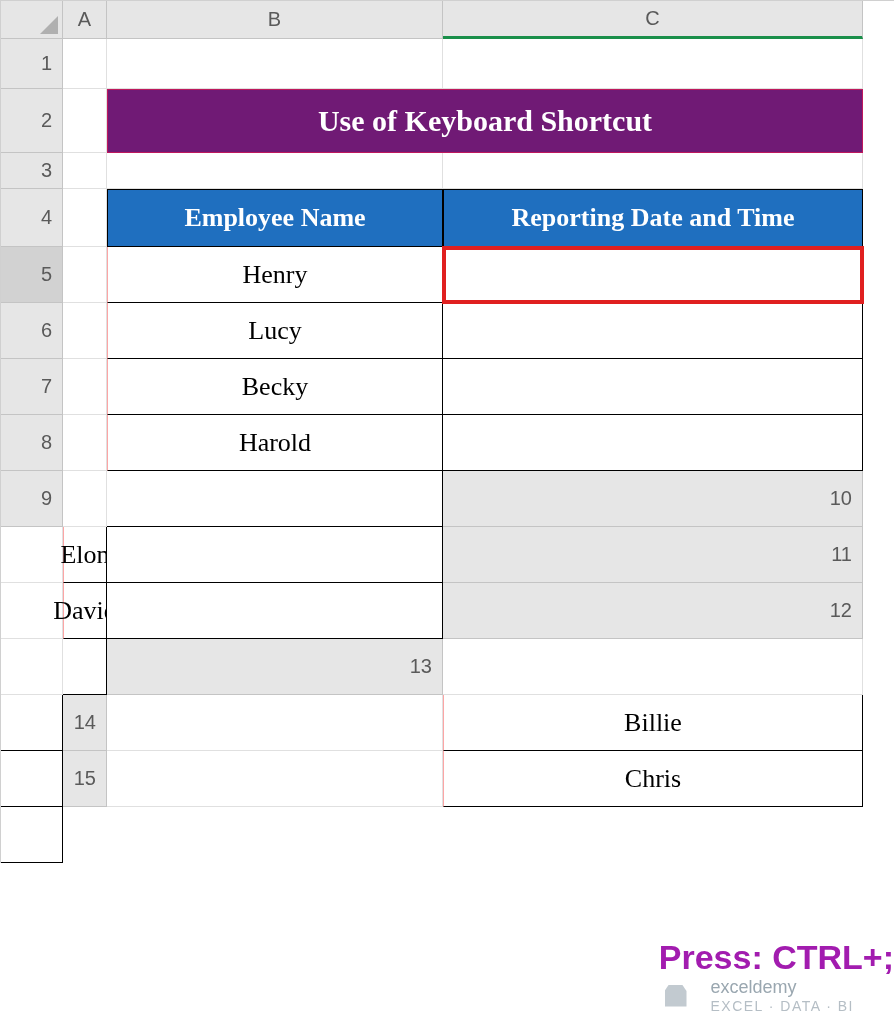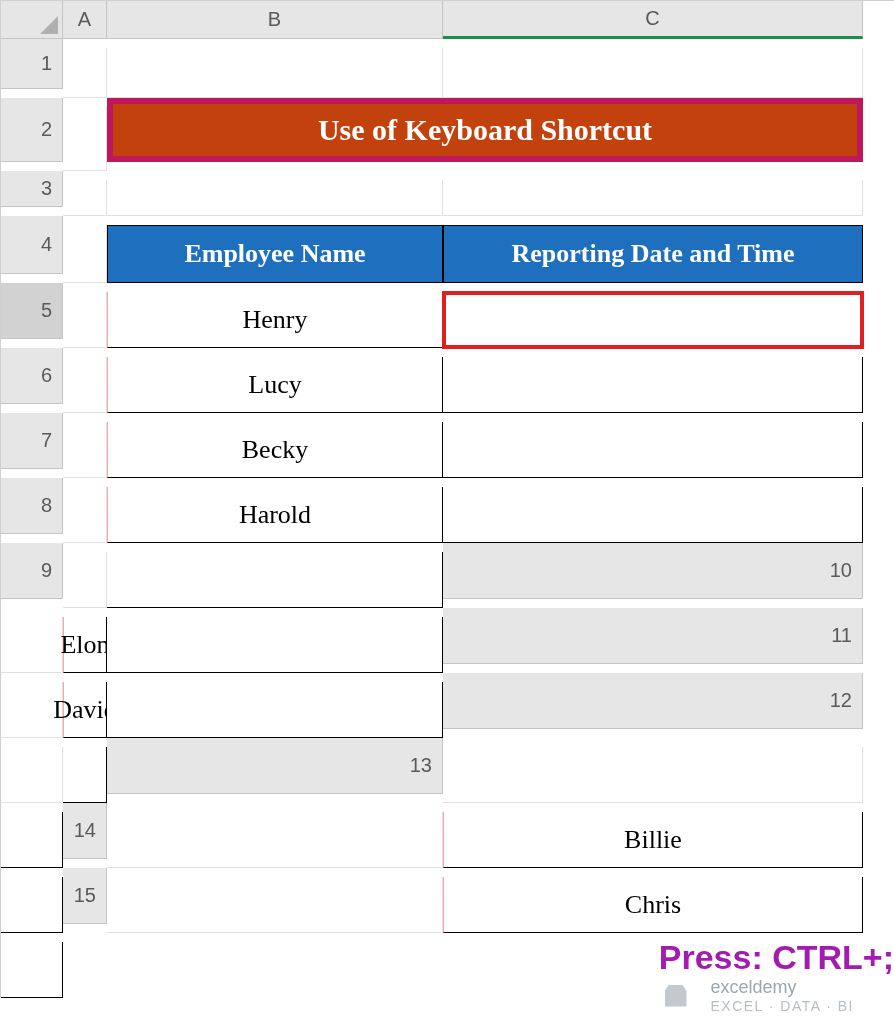--- a/index.html
+++ b/index.html
@@ -61,21 +61,20 @@
   .rowhdr.active { background: #d2d2d2; }
   .cell {
     border-right: 1px solid #e0e0e0;
     border-bottom: 1px solid #e0e0e0;
     background: #ffffff;
     font-size: 26px;
     display: flex;
     align-items: center;
     justify-content: center;
     padding: 0 14px;
-    margin-top: 9px;
   }
   .col-hdr-active { border-bottom: 3px solid #1a8f4a; }
   .h-r1 { height: 50px; }
   .h-r2 { height: 64px; }
   .h-r3 { height: 36px; }
   .h-r4 { height: 58px; }
   .h-data { height: 56px; }
   .table-header {
     background: #1f6fbf;
     color: #ffffff;
@@ -114,26 +113,26 @@
     gap: 24px;
   }
   .watermark .ico {
     width:22px; height:22px; background:#9aa7b0;
     clip-path: polygon(20% 0,80% 0,100% 30%,100% 100%,0 100%,0 30%);
     opacity:.6;
   }
   .watermark small{ display:block; font-size:14px; letter-spacing:1.5px; color:#b5bec5;}
   .merged-title {
     grid-column: 3 / 5;
-    background:#c2410c;
+    background:#701a75;
     color:#fff;
     font-weight:bold;
     font-size:30px;
     display:flex; align-items:center; justify-content:center;
-    border:6px solid #be185d;
+    border:1px solid #be185d;
   }
 </style>
 </head>
 <body>
 
 <div class="sheet">
 
   <div class="corner"></div>
   <div class="hdr">A</div>
   <div class="hdr">B</div>

